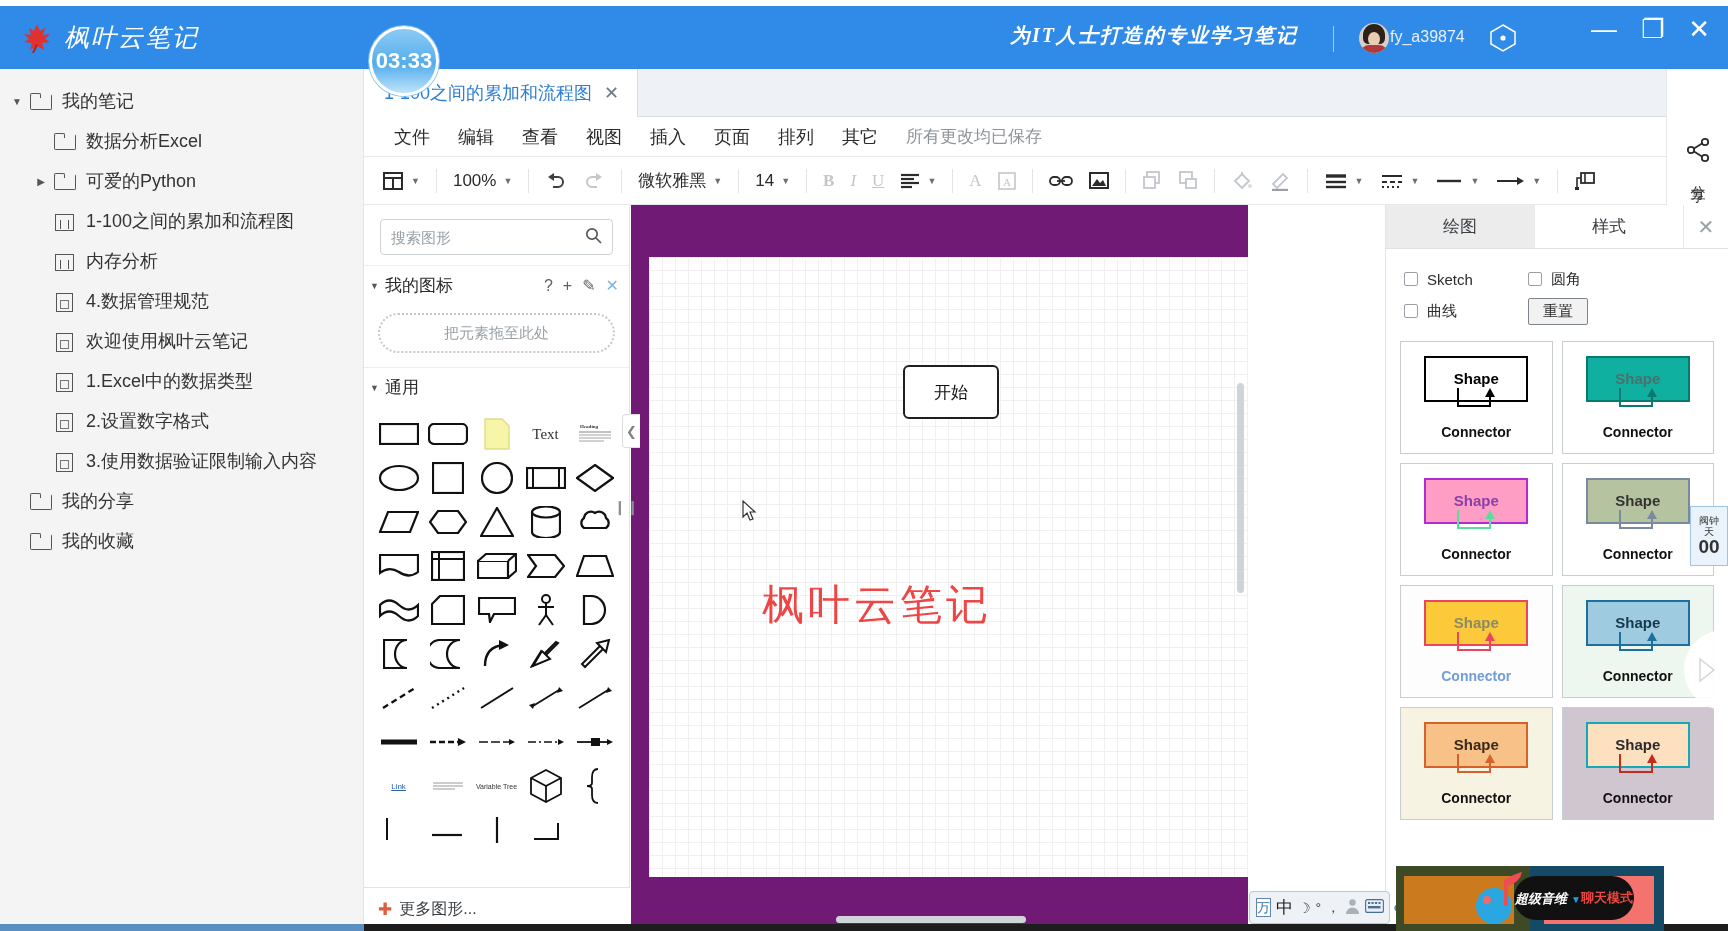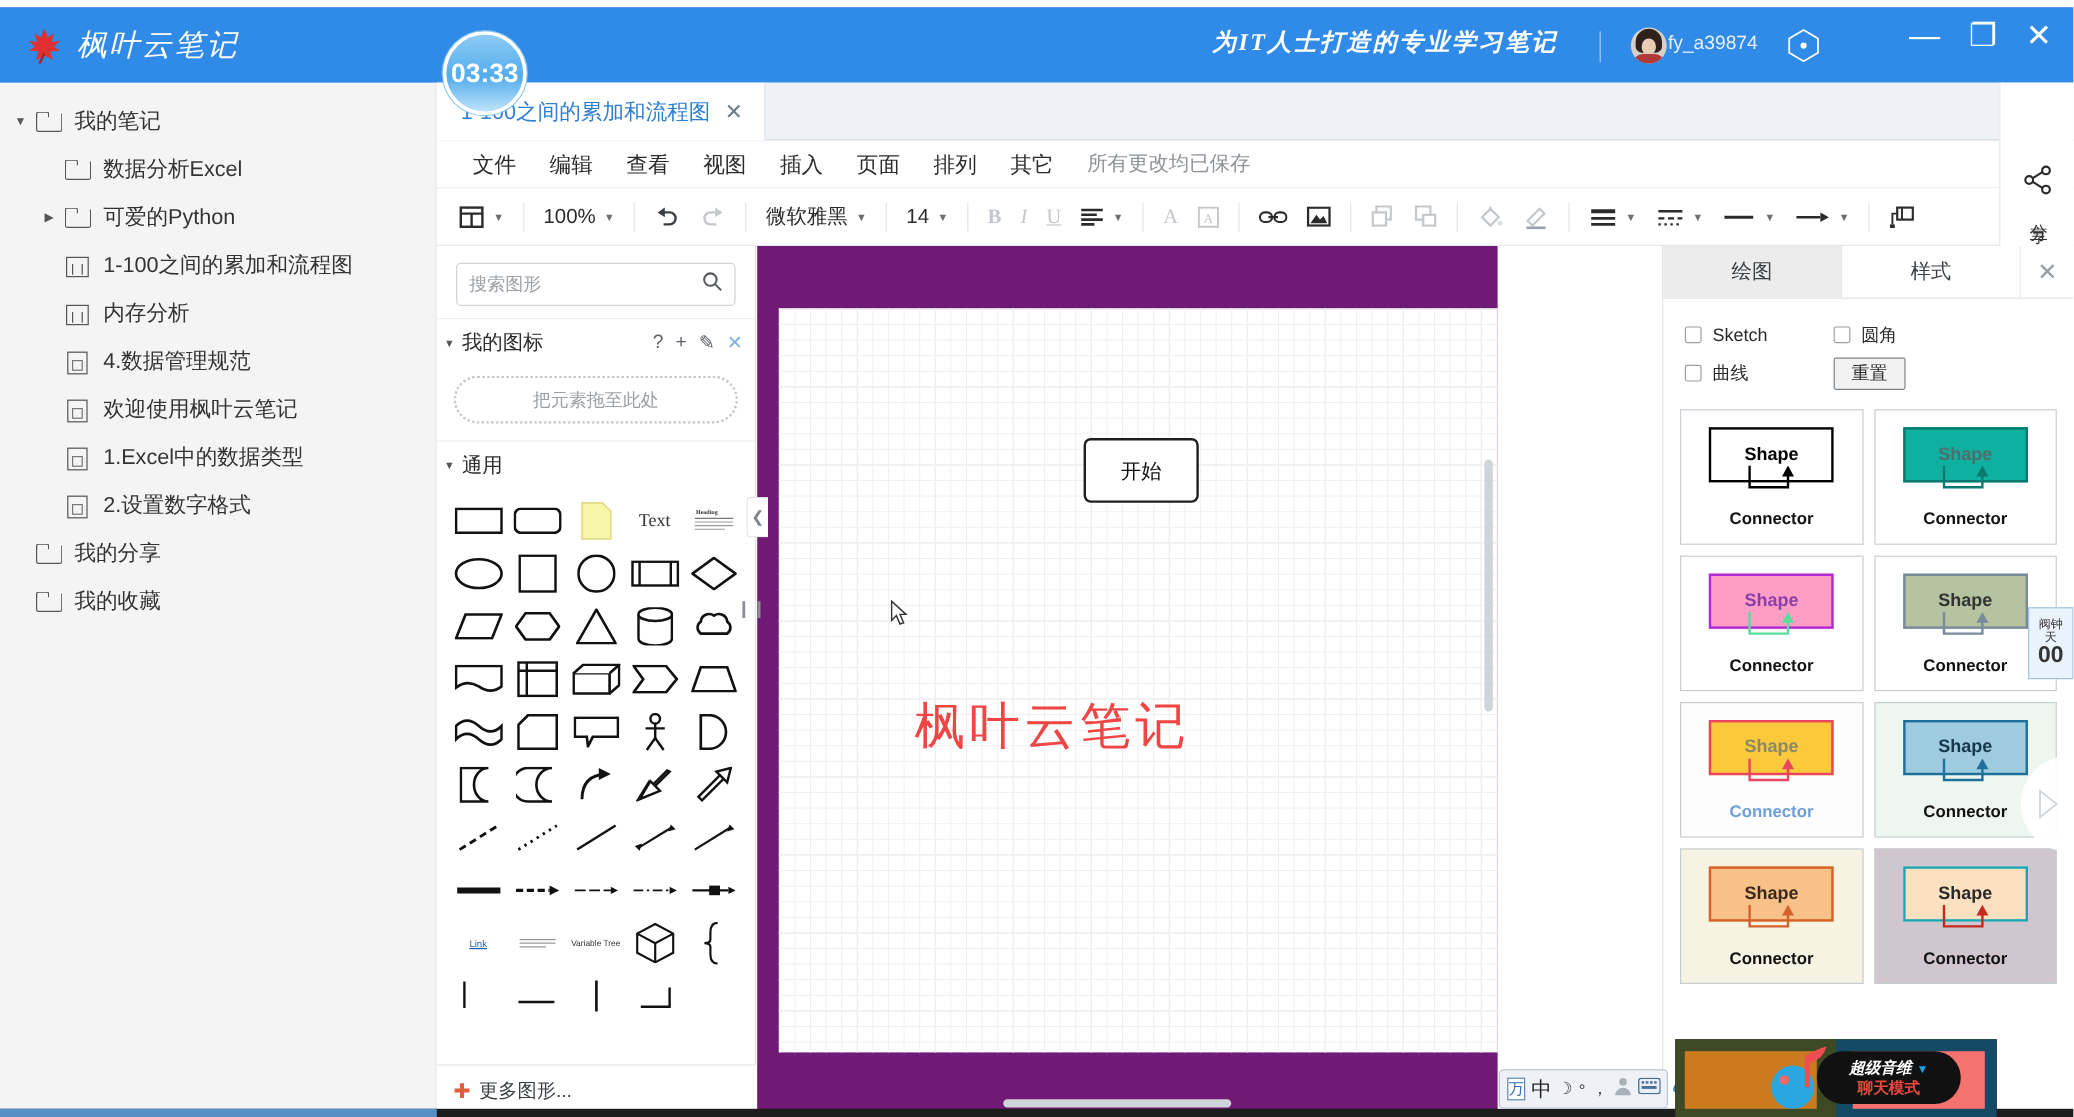--- a/index.html
+++ b/index.html
@@ -272,21 +272,21 @@
     background: #1b1b1b; overflow: hidden; z-index: 35;
     display: flex; align-items: center;
   }
   .ad-left { position:absolute; left:0; top:0; width:134px; height:65px; background:#3e4a26; }
   .ad-right{ position:absolute; left:134px; top:0; width:134px; height:65px; background:#154a66; }
   .ad-orange { position: absolute; left: 8px; top: 10px; width: 110px; height: 48px; background: #cc7a1e; }
   .ad-pink { position: absolute; left: 148px; top: 10px; width: 110px; height: 48px; background: #f5736f; }
   .ad-note { position: absolute; left: 74px; top: 4px; width: 62px; height: 58px; }
   .ad-pill {
     position: absolute; left: 118px; top: 10px; width: 120px; height: 44px;
-    background: #111; border-radius: 22px; display: flex; flex-direction: column;
+    background: #111; border-radius: 22px; display: flex; 
     align-items: center; justify-content: center; line-height: 1.15;
   }
   .ad-t1 { color: #fff; font-size: 13px; font-weight: bold; font-style: italic; }
   .ad-t2 { color: #e8483f; font-size: 13px; font-weight: bold; }
   .ad-caret { color: #1f9fe0; font-size: 10px; margin-left: 4px; }
 
   .ime {
     position: absolute; left: 1249px; top: 891px; width: 141px; height: 33px;
     background: #eef2f7; border: 1px solid #b9c6d4; border-radius: 4px;
     display: flex; align-items: center; gap: 5px; padding: 0 6px; z-index: 35;
@@ -380,20 +380,25 @@
         <div class="tree-row ind1">
           <span class="caret none"></span>
           <span class="t-icon ico-doc"></span>
           <span class="lbl">1.Excel中的数据类型</span>
         </div>
         <div class="tree-row ind1">
           <span class="caret none"></span>
           <span class="t-icon ico-doc"></span>
           <span class="lbl">2.设置数字格式</span>
         </div>
+        <div class="tree-row ind1">
+          <span class="caret none"></span>
+          <span class="t-icon ico-doc"></span>
+          <span class="lbl">3.使用数据验证限制输入内容</span>
+        </div>
         <div class="tree-row ind0">
           <span class="caret none"></span>
           <span class="t-icon ico-folder"></span>
           <span class="lbl">我的分享</span>
         </div>
         <div class="tree-row ind0">
           <span class="caret none"></span>
           <span class="t-icon ico-folder"></span>
           <span class="lbl">我的收藏</span>
         </div>

